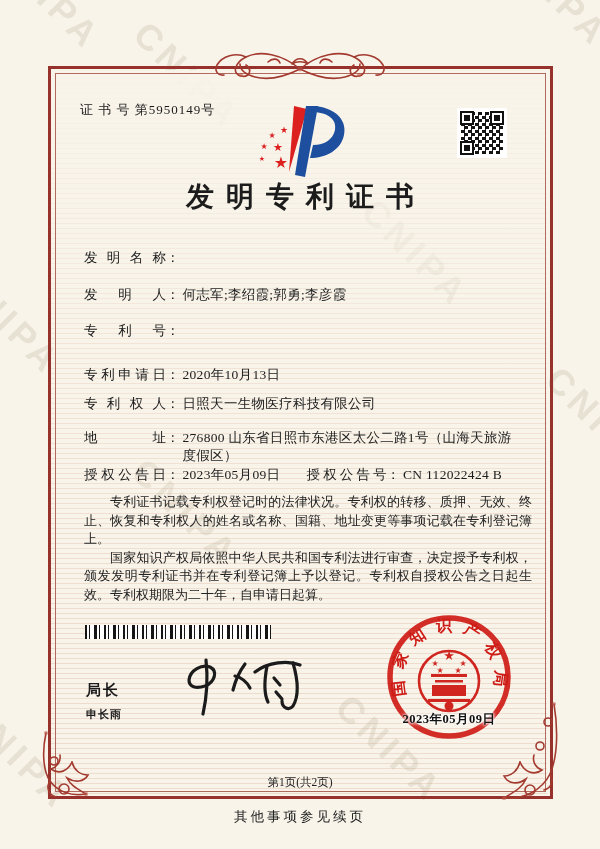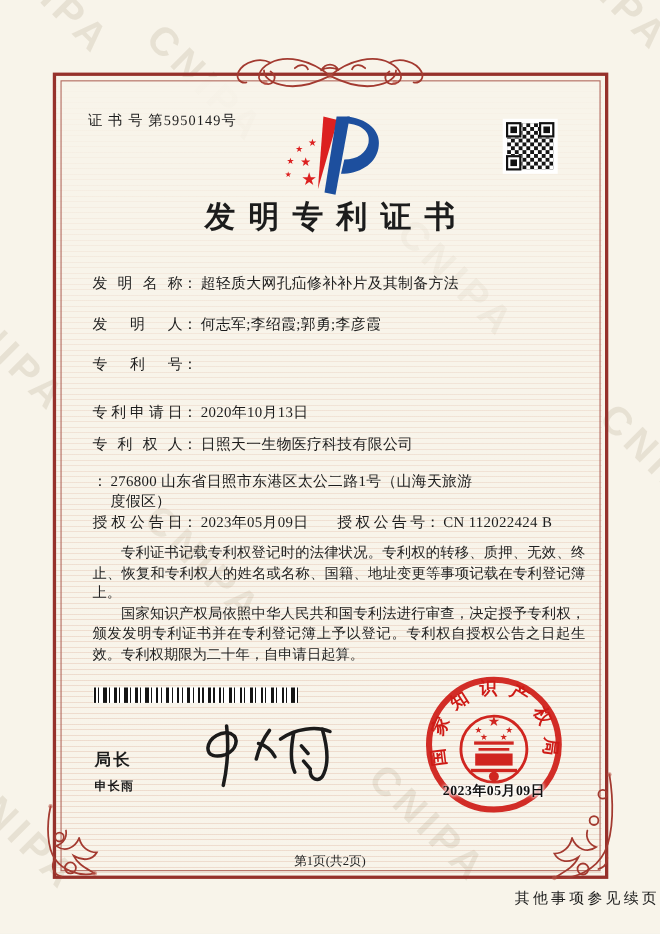--- a/index.html
+++ b/index.html
@@ -40,21 +40,21 @@
       transparent 5px 9px,#141414 9px 12px,transparent 12px 14px,#141414 14px 15px,transparent 15px 19px);}
   .sig-title{position:absolute;left:86px;top:681px;font-size:15px;font-weight:700;letter-spacing:2px;
     font-family:"Liberation Sans","DejaVu Sans",sans-serif;}
   .sig-name{position:absolute;left:86px;top:707px;font-size:11px;font-weight:700;letter-spacing:1px;
     font-family:"Liberation Sans","DejaVu Sans",sans-serif;}
   .signature{position:absolute;left:150px;top:630px;}
   .seal{position:absolute;left:385px;top:613px;}
   .seal-date{position:absolute;left:385px;top:711px;width:128px;text-align:center;font-size:12.5px;
     font-weight:700;color:#111;text-shadow:0 0 3px #fff,0 0 3px #fff,0 0 5px #fff;letter-spacing:0.5px;}
   .page-info{position:absolute;left:0;top:775px;width:600px;text-align:center;font-size:11.5px;color:#222;}
-  .continuation{position:absolute;left:0;top:808px;width:600px;text-align:right;font-size:13.5px;
+  .continuation{position:absolute;left:0;top:808px;width:600px;text-align:center;font-size:13.5px;
     letter-spacing:3px;color:#1b1b1b;}
 </style>
 </head>
 <body>
 
 <div class="page">
 
   <div class="wm" style="left:-20px;top:-25px">CNIPA</div>
   <div class="wm" style="left:120px;top:55px">CNIPA</div>
   <div class="wm" style="left:488px;top:-28px">CNIPA</div>
@@ -140,21 +140,20 @@
     <div class="finder f-tl"></div>
     <div class="finder f-tr"></div>
     <div class="finder f-bl"></div>
   </div>
 
   <div class="title">发明专利证书</div>
 
   <div class="row" style="top:249px">
     <span class="lbl">发明名称</span>
       <span class="colon">：</span>
-      <span class="val">超轻质大网孔疝修补补片及其制备方法</span>
   </div>
   <div class="row" style="top:286px">
     <span class="lbl">发明人</span>
       <span class="colon">：</span>
       <span class="val">何志军;李绍霞;郭勇;李彦霞</span>
   </div>
   <div class="row" style="top:322px">
     <span class="lbl">专利号</span>
       <span class="colon">：</span>
   </div>
@@ -162,20 +161,21 @@
     <span class="lbl">专利申请日</span>
       <span class="colon">：</span>
       <span class="val">2020年10月13日</span>
   </div>
   <div class="row" style="top:395px">
     <span class="lbl">专利权人</span>
       <span class="colon">：</span>
       <span class="val">日照天一生物医疗科技有限公司</span>
   </div>
   <div class="row" style="top:429px">
+    <span class="lbl">地址</span>
       <span class="colon">：</span>
       <span class="val val-wide">276800 山东省日照市东港区太公二路1号（山海天旅游
 度假区）</span>
   </div>
   <div class="row" style="top:466px">
     <span class="lbl">授权公告日</span>
       <span class="colon">：</span>
       <span class="val val-date">2023年05月09日</span>
     <span class="lbl2">授权公告号</span>
       <span class="colon">：</span>

